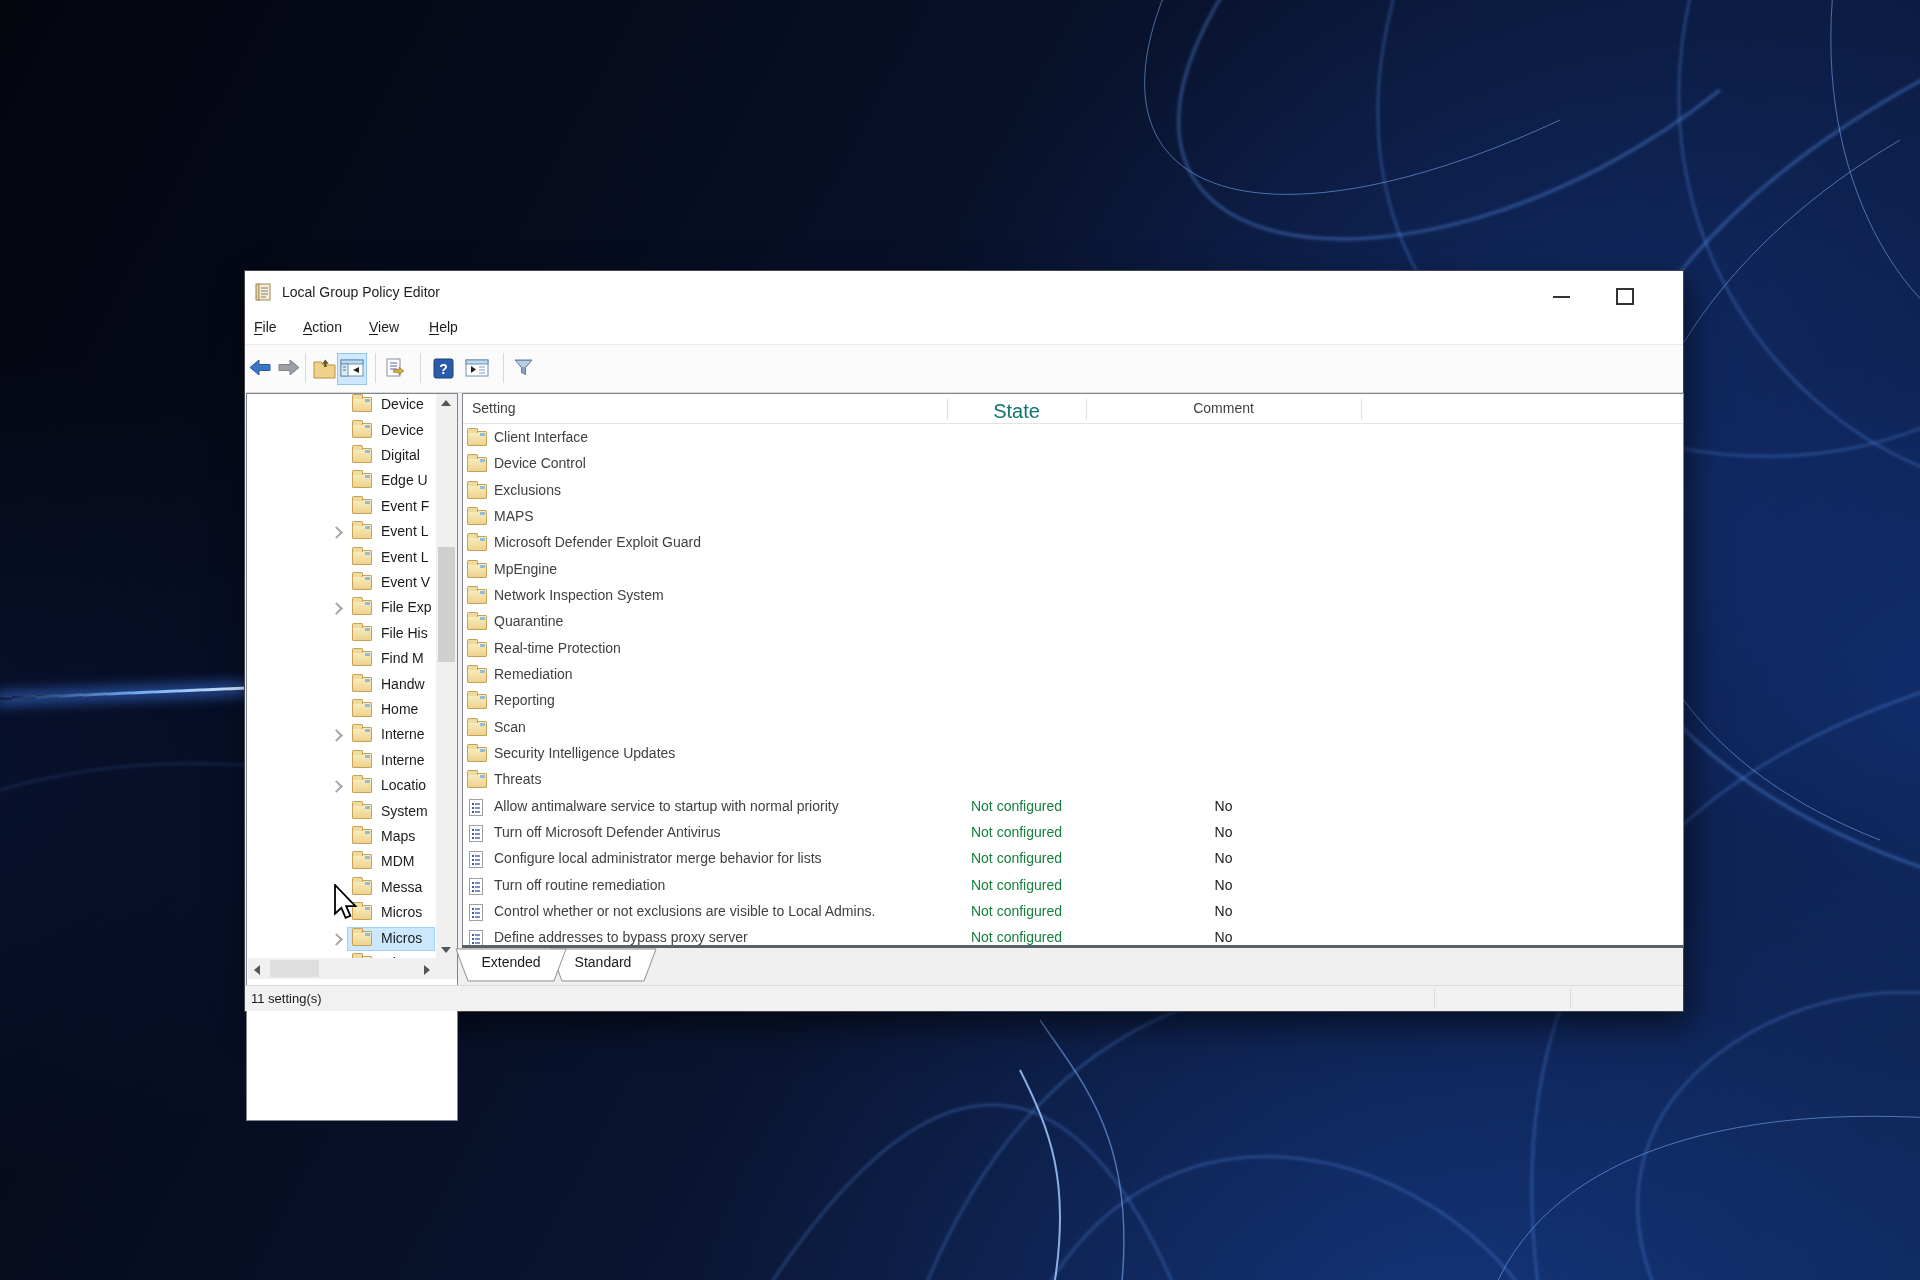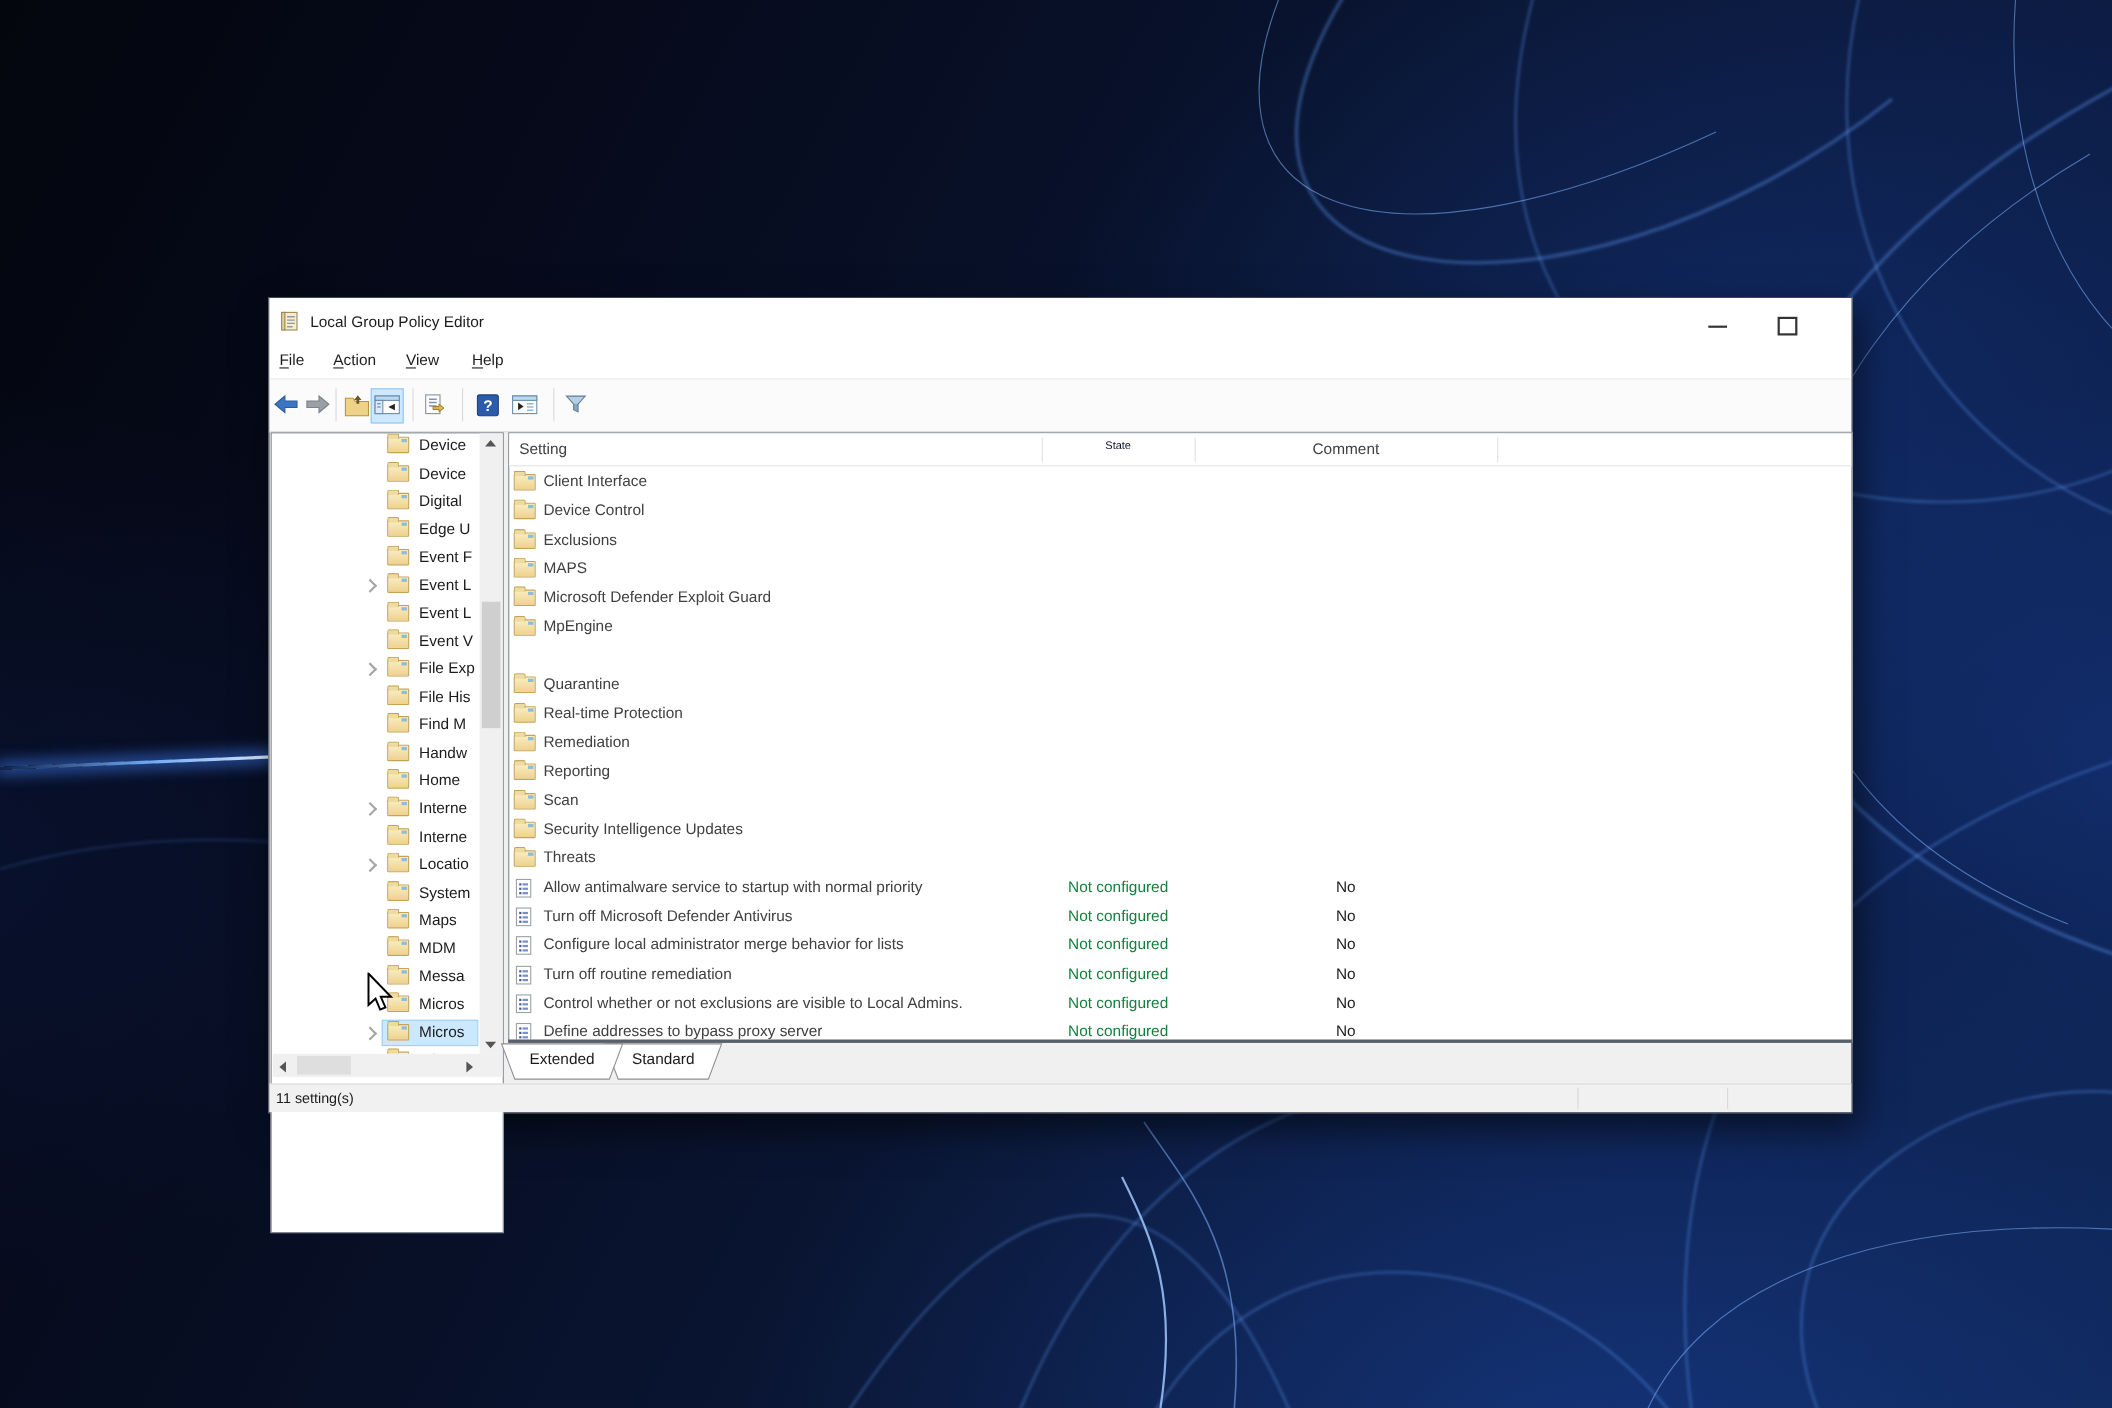--- a/index.html
+++ b/index.html
@@ -63,21 +63,21 @@
   .tri-lf{left:6px;top:5px;border-top:5px solid transparent;border-bottom:5px solid transparent;border-right:6px solid #555;}
   .tri-rt{left:6px;top:5px;border-top:5px solid transparent;border-bottom:5px solid transparent;border-left:6px solid #555;}
   .vthumb{position:absolute;left:2px;top:153px;width:17px;height:115px;background:#cfcfcf;}
   .hthumb{position:absolute;left:22px;top:2px;width:49px;height:17px;background:#dedede;}
 
   
   .list-pane{position:absolute;left:217px;top:122px;width:1222px;height:555px;background:#fff;
     border:1px solid #808690;box-sizing:border-box;}
   .lheader{position:absolute;left:0;top:0;width:100%;height:30px;background:#fff;border-bottom:1px solid #e3e3e3;box-sizing:border-box;}
   .hname{position:absolute;left:9px;top:6px;font-size:14px;color:#3f3f3f;}
-  .hstate{position:absolute;left:484px;top:6px;width:139px;text-align:center;font-size:10px;color:#0f172a;}
+  .hstate{position:absolute;left:484px;top:6px;width:139px;text-align:center;font-size:20px;color:#0f766e;}
   .hcomment{position:absolute;left:623px;top:6px;width:275px;text-align:center;font-size:14px;color:#3f3f3f;}
   .hdiv{position:absolute;top:4px;width:1px;height:22px;background:#e0e0e0;}
   .lrows{position:absolute;left:0;top:31px;width:1220px;height:520px;overflow:hidden;}
   .lrow{position:absolute;left:0;width:100%;height:26px;}
   .lrow .fold{left:4px;top:6px;}
   .sicon{position:absolute;left:6px;top:5px;width:14px;height:17px;background:#fff;border:1px solid #9aa0a6;box-sizing:border-box;}
   .sicon i{position:absolute;left:2px;width:2px;height:2px;background:#44589e;}
   .sicon b{position:absolute;left:5px;width:5px;height:2px;background:#7b90c9;}
   .sicon .r1{top:3px}.sicon .r2{top:7px}.sicon .r3{top:11px}
   .lname{position:absolute;left:31px;top:4px;font-size:14px;color:#404040;white-space:nowrap;}
@@ -372,20 +372,24 @@
             <span class="lname">MAPS</span>
           </div>
         <div class="lrow" style="top:105px">
             <span class="fold"></span>
             <span class="lname">Microsoft Defender Exploit Guard</span>
           </div>
         <div class="lrow" style="top:132px">
             <span class="fold"></span>
             <span class="lname">MpEngine</span>
           </div>
+        <div class="lrow" style="top:158px">
+            <span class="fold"></span>
+            <span class="lname">Network Inspection System</span>
+          </div>
         <div class="lrow" style="top:184px">
             <span class="fold"></span>
             <span class="lname">Quarantine</span>
           </div>
         <div class="lrow" style="top:211px">
             <span class="fold"></span>
             <span class="lname">Real-time Protection</span>
           </div>
         <div class="lrow" style="top:237px">
             <span class="fold"></span>

